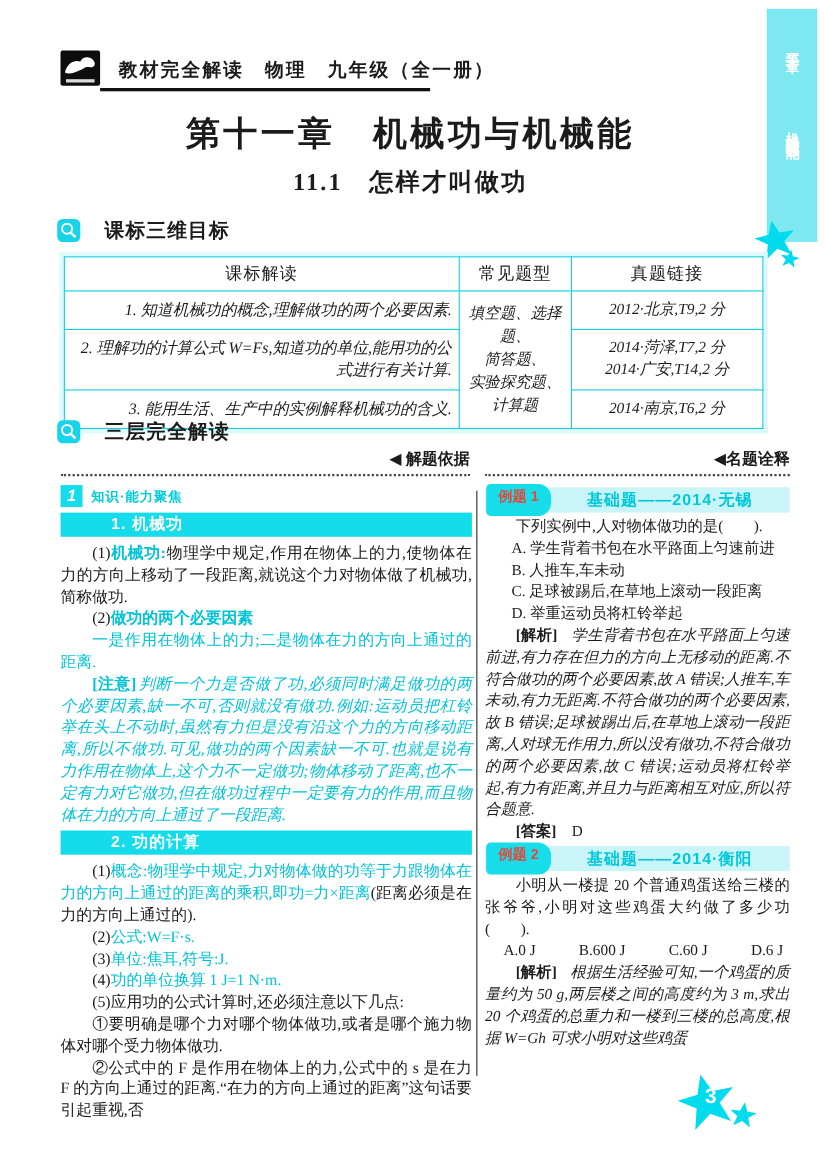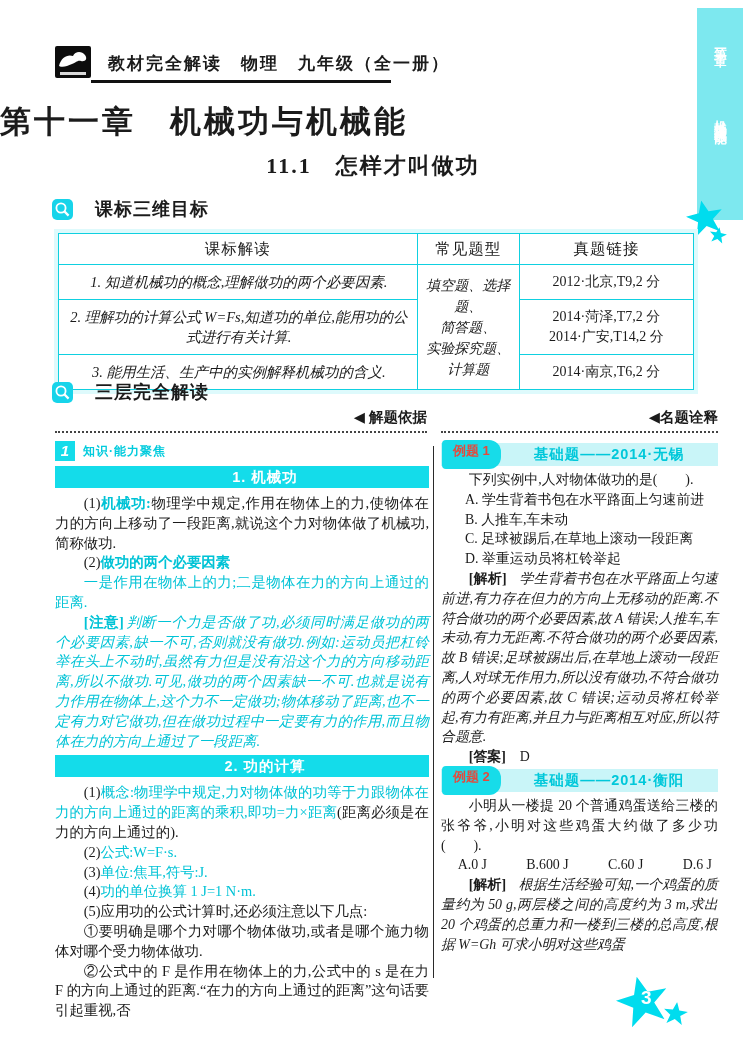--- a/index.html
+++ b/index.html
@@ -26,40 +26,40 @@
   .side-star-big{left:686px;top:200px;width:38px;height:37px;transform:rotate(-12deg);}
   .side-star-small{left:709px;top:227px;width:18px;height:17px;transform:rotate(10deg);}
 
   
   .logo{position:absolute;left:55px;top:46px;width:36px;height:32px;background:#0d0d0d;border-radius:2px;}
   .logo svg{position:absolute;left:2px;top:2px;}
   .logo .tiny{position:absolute;left:5px;bottom:3px;width:26px;height:3px;background:#fff;opacity:.85;}
   .header-title{position:absolute;left:108px;top:52px;font-size:17px;font-weight:bold;letter-spacing:2px;}
   .header-rule{position:absolute;left:91px;top:80px;width:300px;height:3px;background:#111;}
 
-  .chapter-title{position:absolute;left:0;top:101px;width:746px;
+  .chapter-title{position:absolute;left:0;top:101px;width:746px;text-align:center;
       font-size:31px;font-weight:bold;letter-spacing:3px;}
   .section-title{position:absolute;left:0;top:151px;width:746px;text-align:center;
       font-size:22px;font-weight:bold;letter-spacing:2px;}
 
   
   .sec-head{position:absolute;display:flex;align-items:center;gap:22px;}
   .sec-head.goals{left:52px;top:197px;}
   .sec-head.reading{left:52px;top:380px;}
   .sec-icon{width:21px;height:21px;background:#17d4ea;border-radius:5px;position:relative;flex:0 0 21px;}
   .sec-label{font-size:18px;font-weight:bold;letter-spacing:1px;}
 
   
   .goals-table{position:absolute;left:58px;top:233px;width:636px;border-collapse:collapse;
       box-shadow:0 0 0 4px #defafc;background:#fff;}
   .goals-table th,.goals-table td{border:1.6px solid #0fd0e0;}
   .goals-table th{font-size:15.5px;font-weight:normal;height:28px;letter-spacing:1px;}
-  td.c1{width:356px;font-style:italic;font-size:14.5px;line-height:20px;padding:3px 6px 3px 8px;text-align:center;margin-top:28px;}
+  td.c1{width:356px;font-style:italic;font-size:14.5px;line-height:20px;padding:3px 6px 3px 8px;text-align:right;margin-top:28px;}
   td.c2{width:102px;text-align:center;font-style:italic;font-size:14px;line-height:21px;vertical-align:middle;}
-  td.c3{width:176px;text-align:center;font-size:14px;line-height:20px;}
+  td.c3{width:176px;text-align:center;font-style:italic;font-size:14px;line-height:20px;}
   tr.r1 td{height:28px;} tr.r2 td{height:48px;} tr.r3 td{height:28px;}
 
   
   .tab{position:absolute;top:408px;height:23px;border-bottom:2px dotted #444;
       font-weight:bold;font-size:14.5px;text-align:right;
       font-family:"Liberation Sans","DejaVu Sans",sans-serif;}
   .tab-left{left:55px;width:372px;}
   .tab-right{left:441px;width:277px;}
 
   .divider{position:absolute;left:433px;top:446px;width:1px;height:532px;background:#2a2a2a;}
@@ -67,21 +67,21 @@
   
   .col-left{position:absolute;left:55px;top:441px;width:374px;}
   .focus-head{display:flex;align-items:center;gap:8px;margin-bottom:5px;}
   .num-box{display:inline-block;width:20px;height:20px;background:#14dcea;color:#fff;
       font-style:italic;font-weight:bold;text-align:center;line-height:20px;font-size:15px;
       font-family:"Liberation Sans","DejaVu Sans",sans-serif;}
   .focus-title{color:#00cbdd;font-weight:bold;font-size:12px;letter-spacing:1px;
       font-family:"Liberation Sans","DejaVu Sans",sans-serif;}
   .kbar{background:#14dcea;color:#fff;font-weight:bold;font-size:14.5px;height:22px;line-height:22px;
       padding-left:46px;margin:4px 0 6px 0;letter-spacing:1px;
-      font-family:"Liberation Sans","DejaVu Sans",sans-serif;text-align:center;}
+      font-family:"Liberation Sans","DejaVu Sans",sans-serif;}
   .col-left .para{margin:0;text-indent:2em;text-align:justify;font-size:14.4px;line-height:19.8px;}
   .lbl{margin-right:2px;}
 
   
   .col-right{position:absolute;left:441px;top:441px;width:277px;}
   .col-right .para{margin:0;text-indent:2em;text-align:justify;font-size:13.9px;line-height:19.8px;}
   .ex-head{display:flex;align-items:center;background:#c9f5f8;height:23px;margin:2px 0 4px 0;padding:0 1px;}
   .ex-pill{background:#17dce9;color:#e5493c;font-weight:bold;font-size:13px;
       padding:0 11px;height:29px;line-height:21px;border-radius:4px 12px 12px 4px;
       font-family:"Liberation Sans","DejaVu Sans",sans-serif;}

